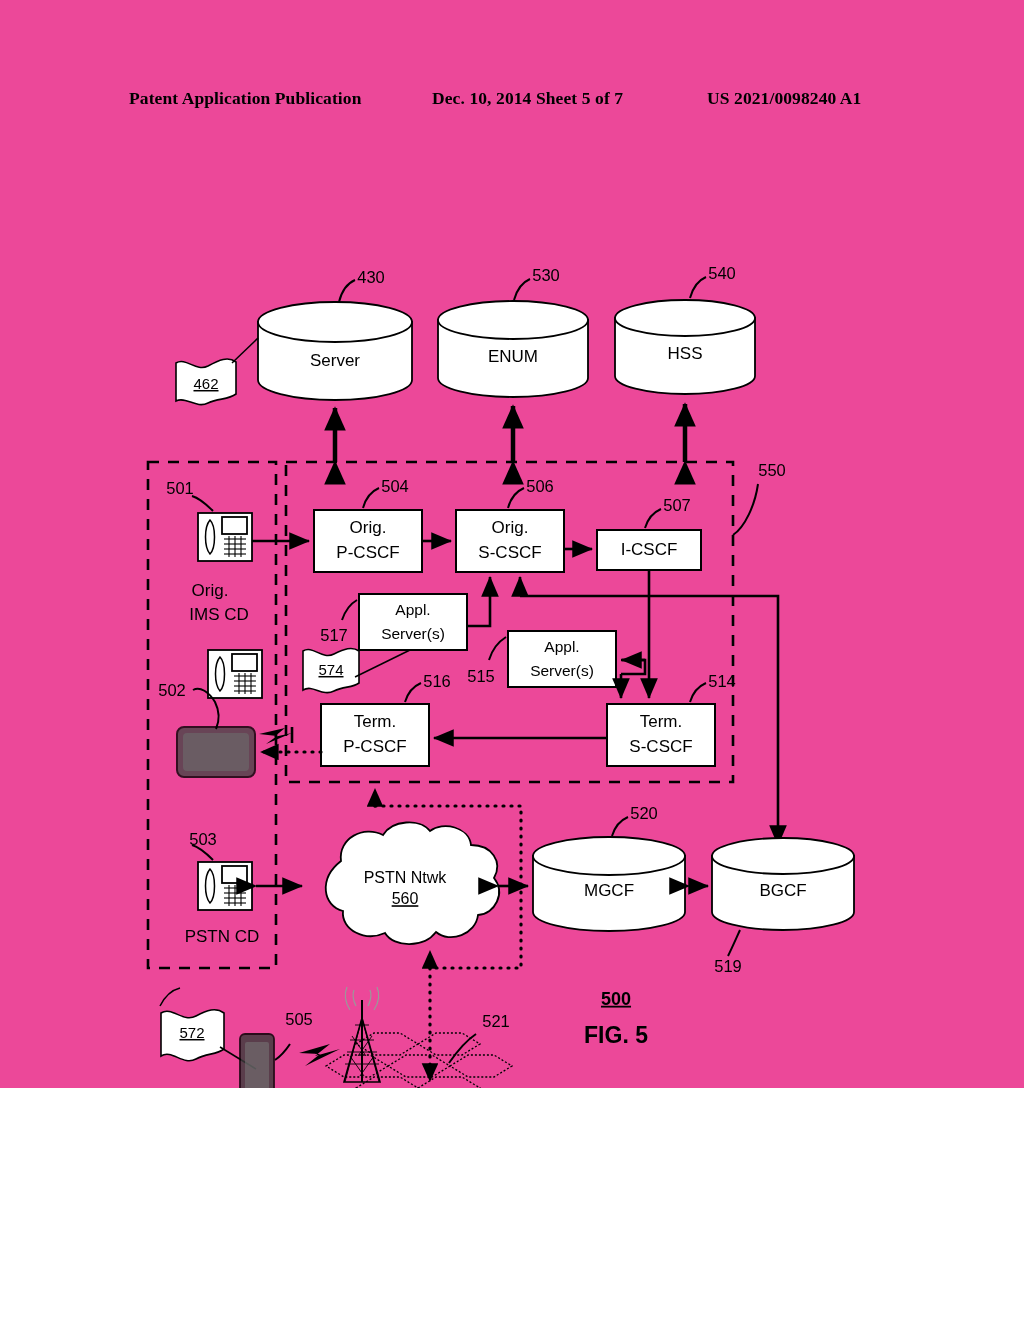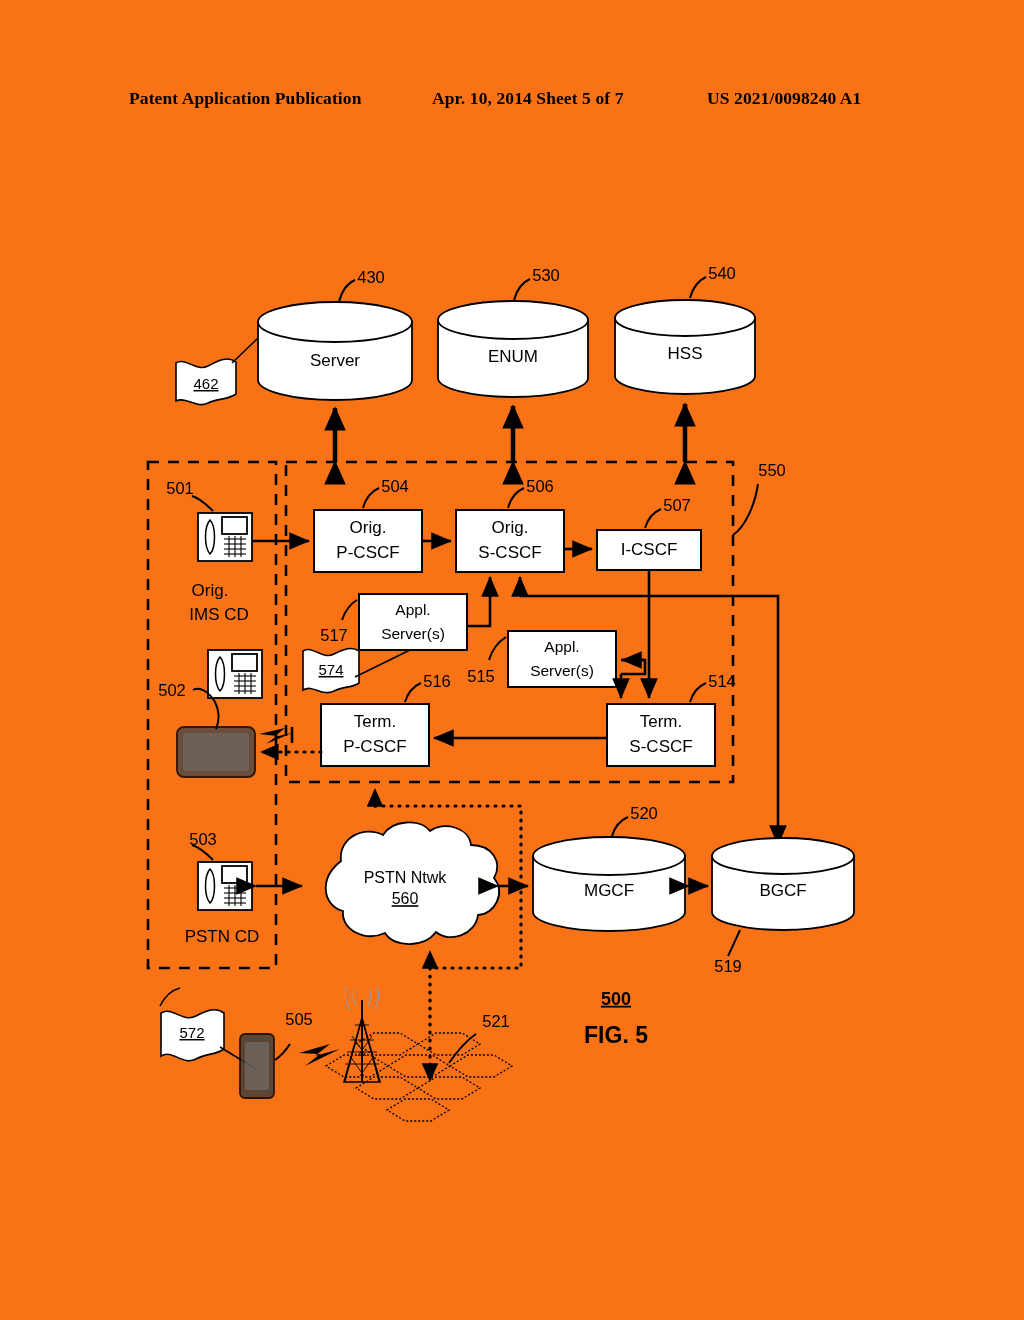--- a/index.html
+++ b/index.html
@@ -1,18 +1,18 @@
 <!DOCTYPE html>
 <html><head>
 <meta charset="utf-8">
 <style>
   html,body{margin:0;padding:0;background:#ffffff;}
   body{width:1024px;height:1320px;position:relative;
        font-family:"Liberation Sans",sans-serif;color:#000;}
-  #page{position:relative;width:1024px;height:1320px;overflow:hidden;background:#f97316;}
+  #page{position:relative;width:1024px;height:1088px;overflow:hidden;background:#ec4899;}
 
   
   .hdr{position:absolute;top:88px;left:0;width:1024px;height:24px;
        font-family:"Liberation Serif",serif;font-weight:bold;font-size:17.5px;
        letter-spacing:0.1px;white-space:nowrap;}
   .hdr span{position:absolute;top:0;}
   #hdr-pub{left:129px;}
   #hdr-date{left:432px;}
   #hdr-num{left:707px;}
 
@@ -53,21 +53,21 @@
   .hexpath{fill:none;stroke:#000000;stroke-width:1.3;stroke-dasharray:2 2;}
   .devbody{fill:#ffffff;stroke:#000000;stroke-width:1.8;}
 </style>
 </head>
 <body>
 
 <div id="page">
 
   <div class="hdr">
     <span id="hdr-pub">Patent Application Publication</span>
-    <span id="hdr-date">Apr. 10, 2014  Sheet 5 of 7</span>
+    <span id="hdr-date">Dec. 10, 2014  Sheet 5 of 7</span>
     <span id="hdr-num">US 2021/0098240 A1</span>
   </div>
 
   <svg id="diagram" viewBox="0 0 1024 1320">
     <defs>
       <marker id="ah" markerWidth="9" markerHeight="9" refX="7.6" refY="3.4" orient="auto" markerUnits="strokeWidth">
         <path d="M0,0 L8,3.4 L0,6.8 z" fill="#000"></path>
       </marker>
       <marker id="ahb" markerWidth="6" markerHeight="6" refX="5.0" refY="2.4" orient="auto" markerUnits="strokeWidth">
         <path d="M0,0 L5.4,2.4 L0,4.8 z" fill="#000"></path>

